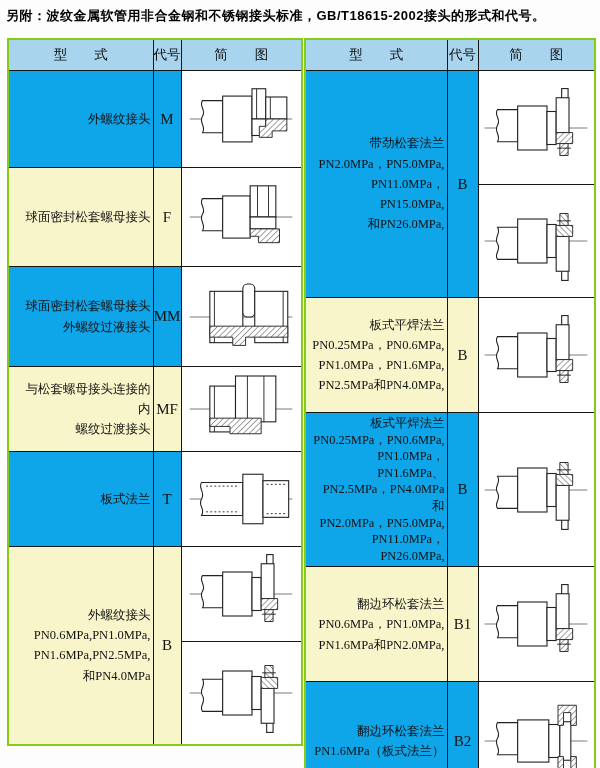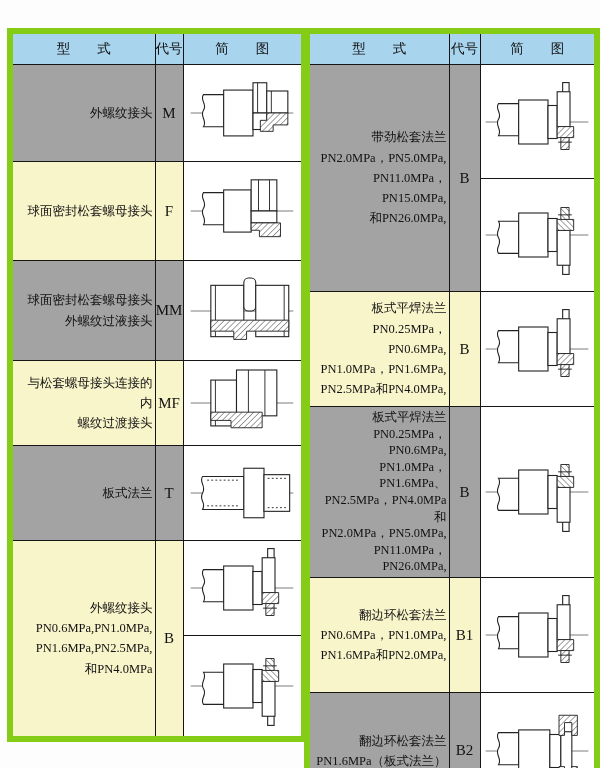--- a/index.html
+++ b/index.html
@@ -9,22 +9,22 @@
     color:#111;position:relative;overflow:hidden;
   }
   .page{position:absolute;left:0;top:0;width:600px;height:768px;}
   .title{
     position:absolute;left:6px;top:7px;width:590px;
     font-family:"Liberation Sans","DejaVu Sans",sans-serif;
     font-weight:bold;font-size:13px;letter-spacing:.5px;color:#000;
   }
   table.tbl{
     border-collapse:collapse;table-layout:fixed;
-    position:absolute;top:28px;
-    border:6px solid #84cc16;background:#a3a3a3;
+    position:absolute;top:38px;
+    border:2px solid #84cc16;background:#0ea5e9;
   }
   table.tbl-left{left:7px;width:294px;}
   table.tbl-right{left:304px;width:290px;}
   .tbl th,.tbl td{
     border:1px solid #151515;padding:0;margin:0;
     vertical-align:middle;overflow:hidden;
   }
   .tbl th{
     background:#a9d4ee;font-weight:normal;font-size:13.5px;
     text-align:center;height:30px;
@@ -133,20 +133,21 @@
       <rect class="ln" x="40" y="22" width="34" height="46"></rect>
       <rect class="ln" x="74" y="27" width="12" height="36"></rect>
       <rect class="ln" x="86" y="24" width="12" height="42"></rect>
       <path class="ht" d="M84,6 h20 v22 h-6 v-14 h-8 v14 h-6 z"></path>
       <path class="ht" d="M84,84 h20 v-22 h-6 v14 h-8 v-14 h-6 z"></path>
     </symbol>
   </defs>
 </svg>
 
 <div class="page">
+  <div class="title">另附：波纹金属软管用非合金钢和不锈钢接头标准，GB/T18615-2002接头的形式和代号。</div>
 
   <table class="tbl tbl-left">
     <colgroup>
         <col style="width:145px">
         <col style="width:28px">
         <col style="width:121px">
       </colgroup>
     <tbody>
         <tr>
       <th>型　　式</th>

